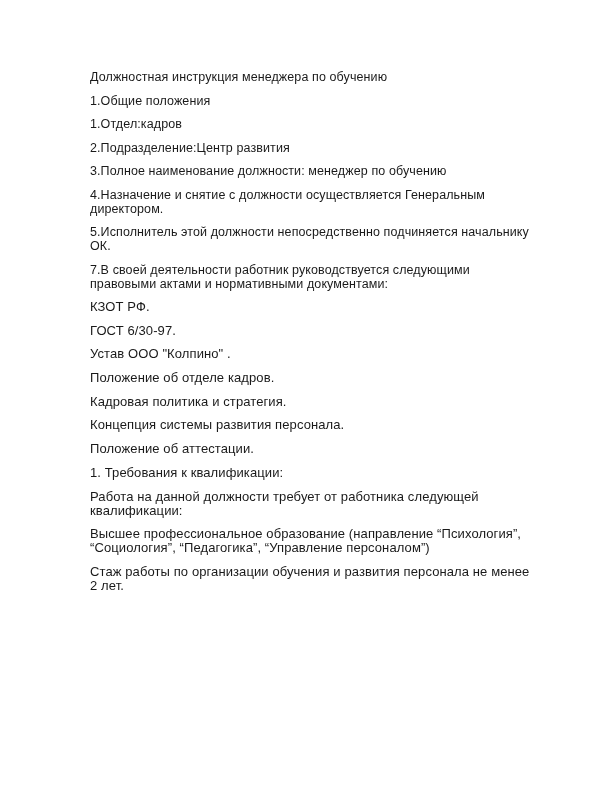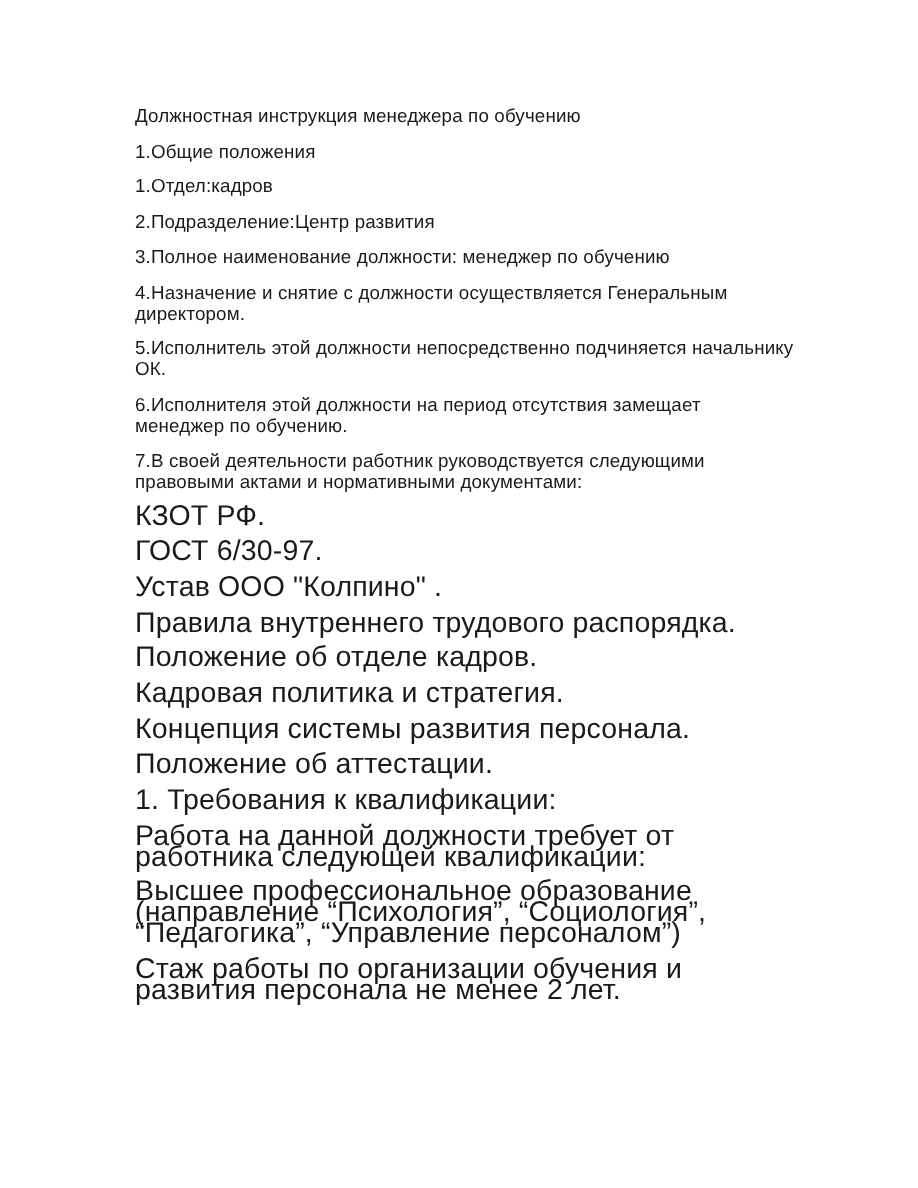--- a/index.html
+++ b/index.html
@@ -3,40 +3,38 @@
   <meta charset="utf-8">
   <style>
     html, body { margin: 0; padding: 0; background: #ffffff; }
     body { width: 612px; height: 792px; position: relative; overflow: hidden; }
     .page {
       position: absolute; left: 90px; top: 70px; width: 440px;
       font-family: Liberation Sans, sans-serif; color: #1a1a1a;
       font-size: 12.5px; line-height: 14px; letter-spacing: 0.1px;
     }
     .p { margin: 0 0 9.5px 0; }
-    .p.big { font-size: 19px; margin-bottom: 9.7px; }
+    .p.big { font-size: 13px; margin-bottom: 9.7px; }
   </style>
 </head>
 <body>
 
 <div class="page">
   <p class="p">Должностная инструкция менеджера по обучению</p>
   <p class="p">1.Общие положения</p>
   <p class="p">1.Отдел:кадров</p>
   <p class="p">2.Подразделение:Центр развития</p>
   <p class="p">3.Полное наименование должности: менеджер по обучению</p>
   <p class="p">4.Назначение и снятие с должности осуществляется Генеральным директором.</p>
   <p class="p">5.Исполнитель этой должности непосредственно подчиняется начальнику ОК.</p>
-  <p class="p">6.Исполнителя этой должности на период отсутствия замещает менеджер по обучению.</p>
   <p class="p">7.В своей деятельности работник руководствуется следующими правовыми актами и нормативными документами:</p>
 
   <p class="p big">КЗОТ РФ.</p>
   <p class="p big">ГОСТ 6/30-97.</p>
   <p class="p big">Устав ООО "Колпино" .</p>
-  <p class="p big">Правила внутреннего трудового распорядка.</p>
   <p class="p big">Положение об отделе кадров.</p>
   <p class="p big">Кадровая политика и стратегия.</p>
   <p class="p big">Концепция системы развития персонала.</p>
   <p class="p big">Положение об аттестации.</p>
 
   <p class="p big">1. Требования к квалификации:</p>
   <p class="p big">Работа на данной должности требует от работника следующей квалификации:</p>
   <p class="p big">Высшее профессиональное образование (направление “Психология”, “Социология”, “Педагогика”, “Управление персоналом”)</p>
   <p class="p big">Стаж работы по организации обучения и развития персонала не менее 2 лет.</p>
 </div>

